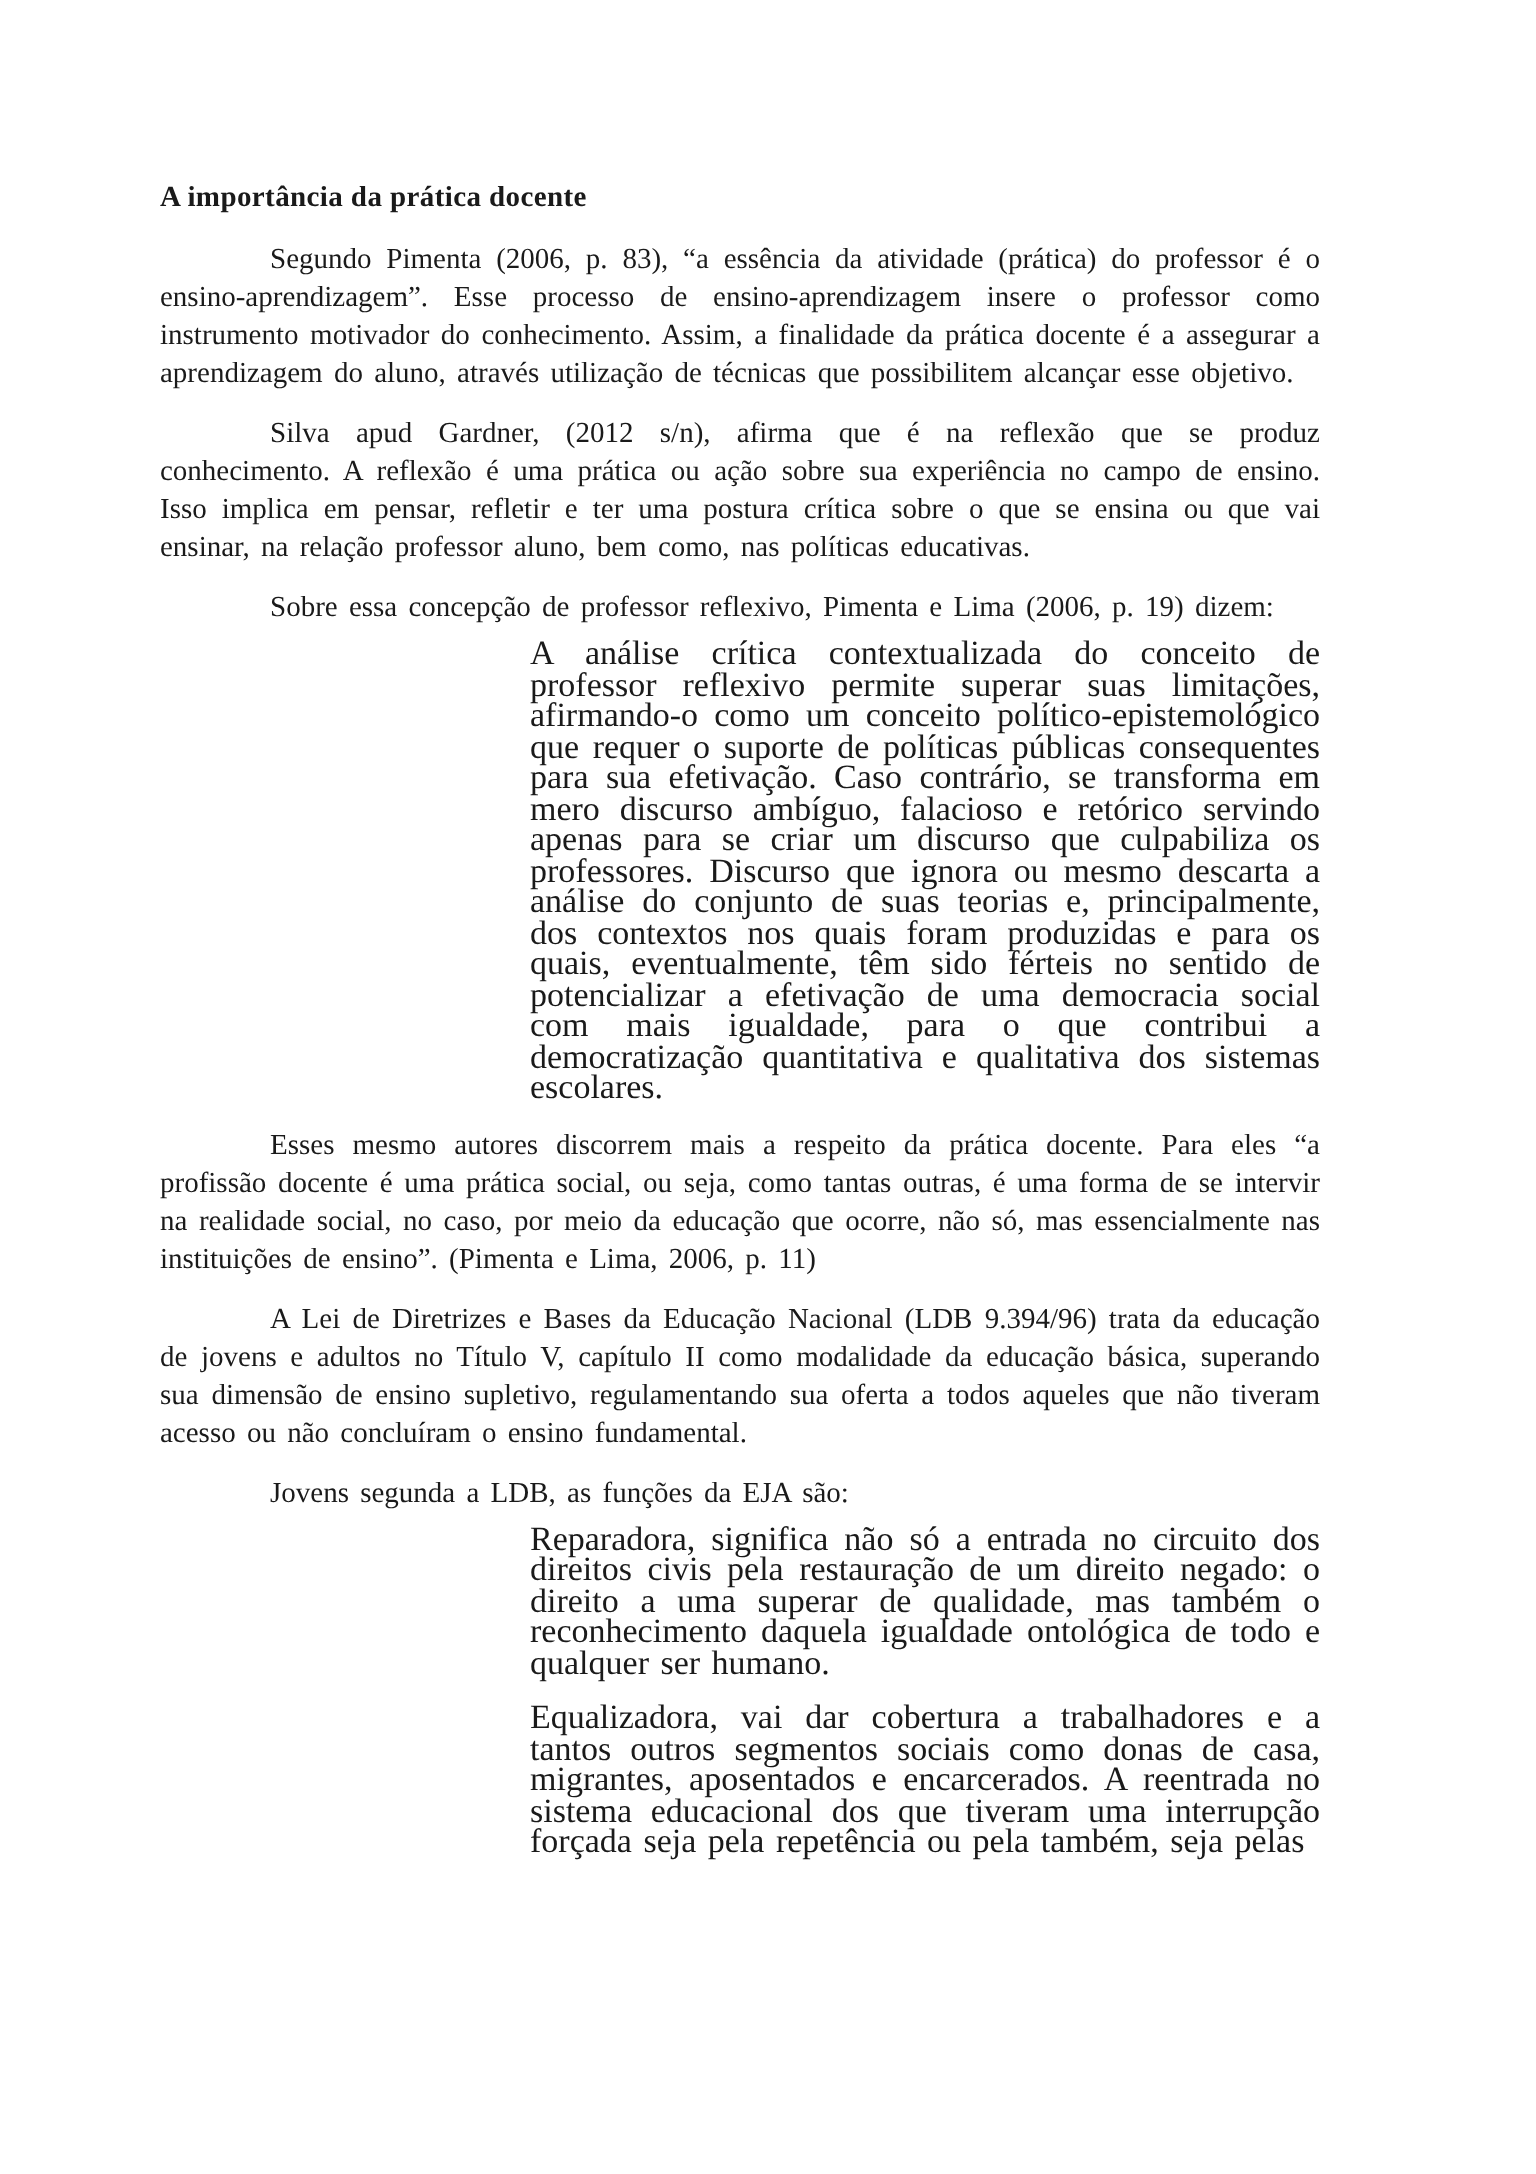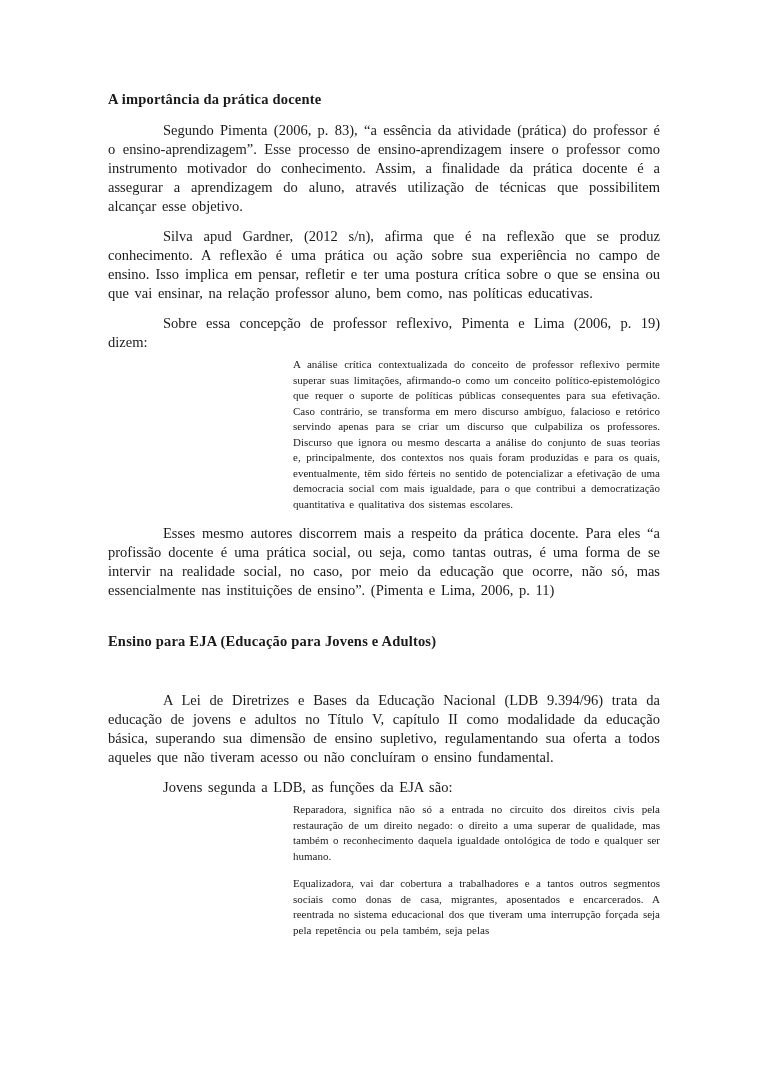--- a/index.html
+++ b/index.html
@@ -7,21 +7,21 @@
     padding: 0;
     background: #ffffff;
   }
   .page {
     position: relative;
     width: 768px;
     height: 1087px;
     margin: 0 auto;
     background: #ffffff;
     box-sizing: border-box;
-    padding: 90px 108px 0 108px;
+    padding: 90px 108px 0 80px;
     font-family: "Liberation Serif", "DejaVu Serif", serif;
     font-size: 14.5px;
     line-height: 19px;
     color: #1a1a1a;
     overflow: hidden;
   }
   h1.doc-heading, h2.doc-heading {
     font-size: 14.5px;
     line-height: 19px;
     font-weight: bold;
@@ -36,21 +36,21 @@
     margin: 0 0 11px 0;
     text-align: justify;
     text-indent: 55px;
     word-spacing: 2px;
   }
   p.doc-para.no-gap {
     margin-bottom: 5px;
   }
   .block-quote {
     margin: 0 0 12px 185px;
-    font-size: 11px;
+    font-size: 17px;
     line-height: 15.5px;
     text-align: justify;
     word-spacing: 1.5px;
   }
   .block-quote strong {
     font-weight: normal;
   }
 </style>
 </head>
 <body>
@@ -62,21 +62,20 @@
   <p class="doc-para">Segundo Pimenta (2006, p. 83), “a essência da atividade (prática) do professor é o ensino-aprendizagem”. Esse processo de ensino-aprendizagem insere o professor como instrumento motivador do conhecimento. Assim, a finalidade da prática docente é a assegurar a aprendizagem do aluno, através utilização de técnicas que possibilitem alcançar esse objetivo.</p>
 
   <p class="doc-para">Silva apud Gardner, (2012 s/n), afirma que é na reflexão que se produz conhecimento. A reflexão é uma prática ou ação sobre sua experiência no campo de ensino. Isso implica em pensar, refletir e ter uma postura crítica sobre o que se ensina ou que vai ensinar, na relação professor aluno, bem como, nas políticas educativas.</p>
 
   <p class="doc-para no-gap">Sobre essa concepção de professor reflexivo, Pimenta e Lima (2006, p. 19) dizem:</p>
 
   <div class="block-quote">A análise crítica contextualizada do conceito de professor reflexivo permite superar suas limitações, afirmando-o como um conceito político-epistemológico que requer o suporte de políticas públicas consequentes para sua efetivação. Caso contrário, se transforma em mero discurso ambíguo, falacioso e retórico servindo apenas para se criar um discurso que culpabiliza os professores. Discurso que ignora ou mesmo descarta a análise do conjunto de suas teorias e, principalmente, dos contextos nos quais foram produzidas e para os quais, eventualmente, têm sido férteis no sentido de potencializar a efetivação de uma democracia social com mais igualdade, para o que contribui a democratização quantitativa e qualitativa dos sistemas escolares.</div>
 
   <p class="doc-para">Esses mesmo autores discorrem mais a respeito da prática docente. Para eles “a profissão docente é uma prática social, ou seja, como tantas outras, é uma forma de se intervir na realidade social, no caso, por meio da educação que ocorre, não só, mas essencialmente nas instituições de ensino”. (Pimenta e Lima, 2006, p. 11)</p>
 
-  <h2 class="doc-heading">Ensino para EJA (Educação  para Jovens e Adultos)</h2>
 
   <p class="doc-para">A Lei de Diretrizes e Bases da Educação Nacional (LDB 9.394/96) trata da educação de jovens e adultos no Título V, capítulo II como modalidade da educação básica, superando sua dimensão de ensino supletivo, regulamentando sua oferta a todos aqueles que não tiveram acesso ou não concluíram o ensino fundamental.</p>
 
   <p class="doc-para no-gap">Jovens segunda a LDB, as funções da EJA são:</p>
 
   <div class="block-quote">
     <strong>Reparador</strong><span>a,  significa não só a entrada no circuito dos direitos civis pela restauração de um direito negado: o direito a uma superar de qualidade, mas também o reconhecimento daquela igualdade ontológica de todo e qualquer ser humano.</span>
   </div>
 
   <div class="block-quote">

